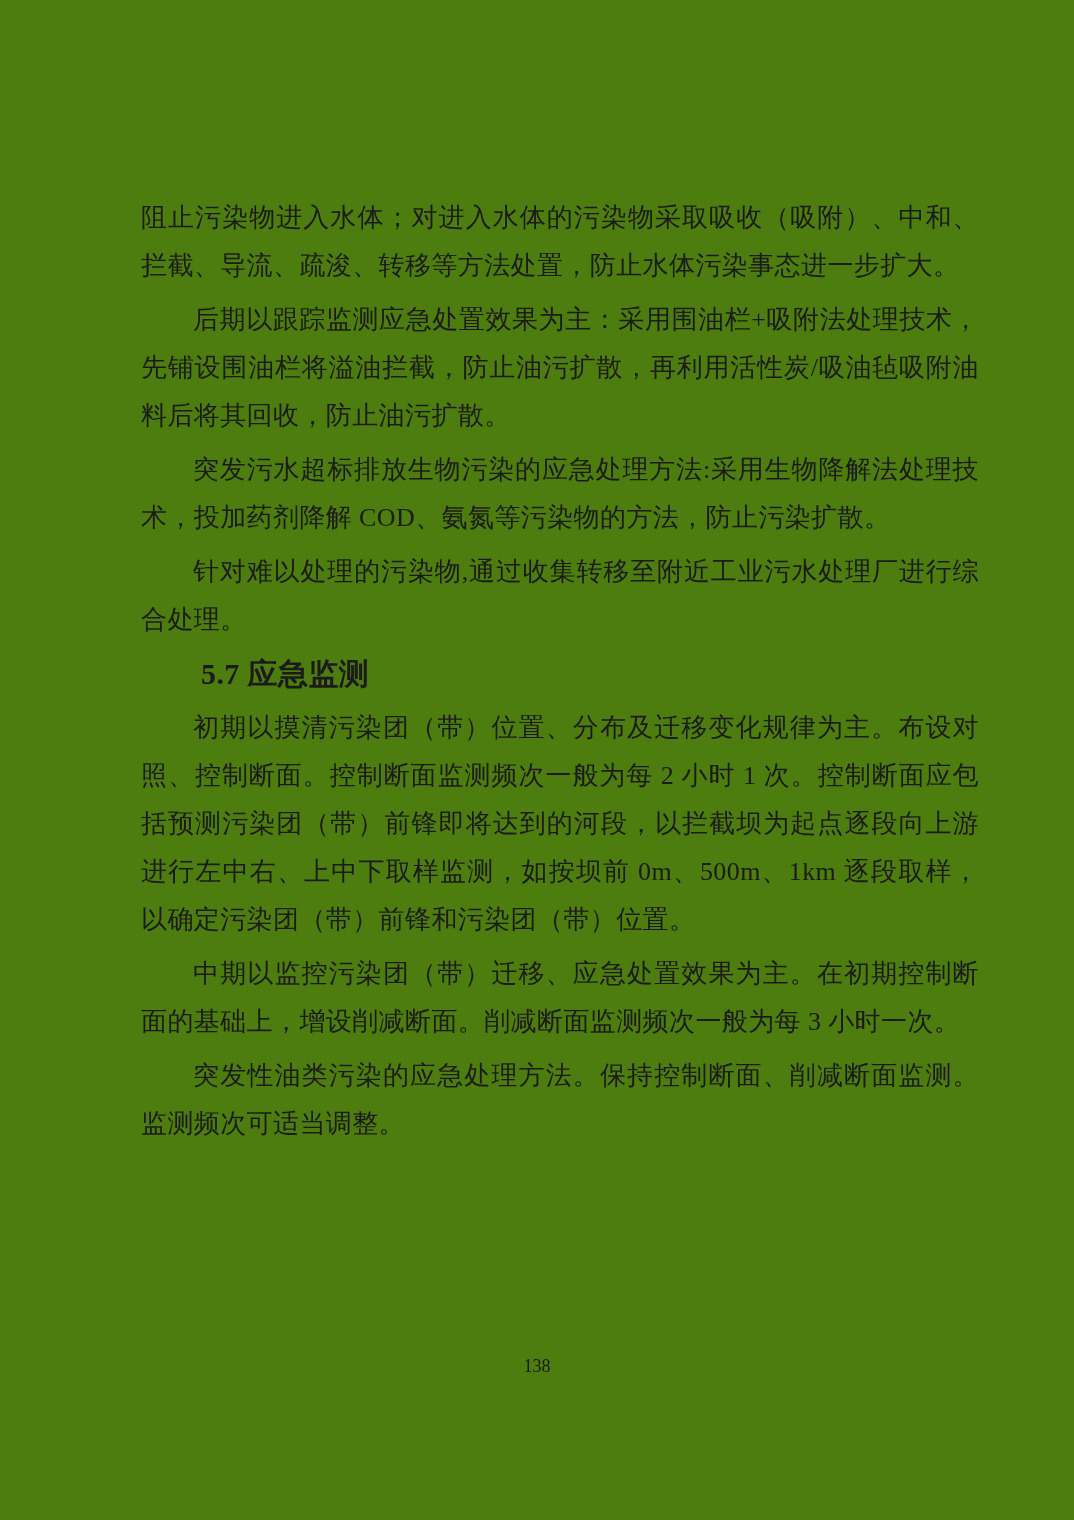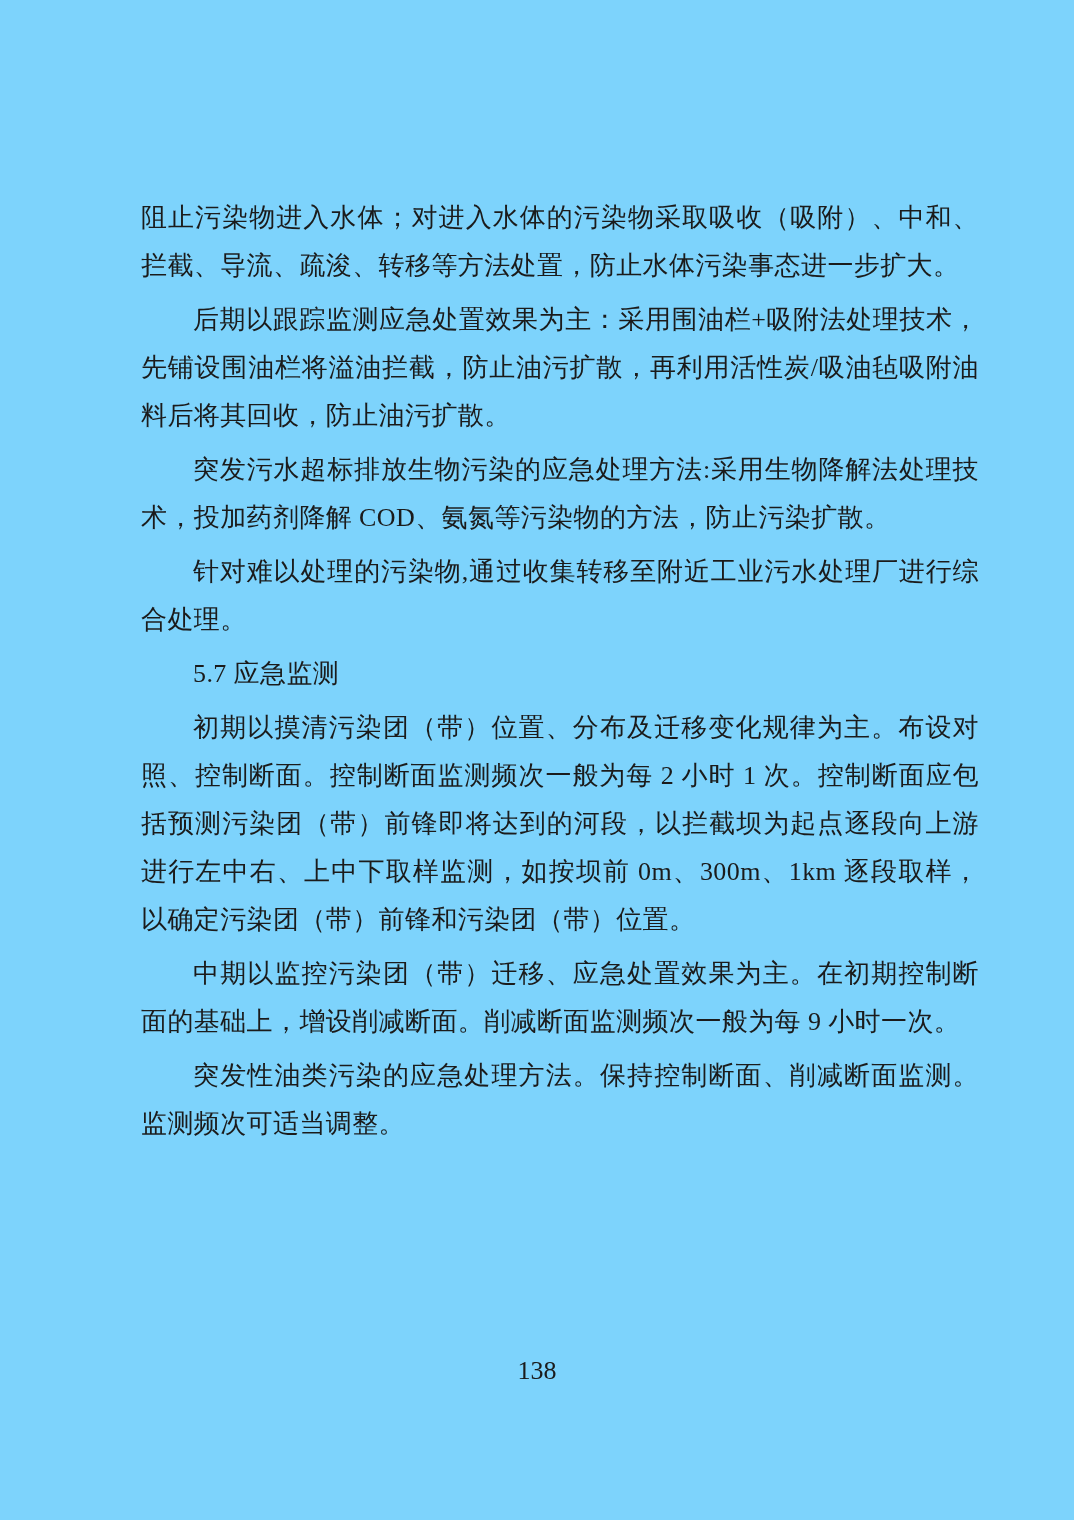--- a/index.html
+++ b/index.html
@@ -7,65 +7,65 @@
     width: 1074px;
     height: 1520px;
     background: #ffffff;
     position: relative;
     font-family: "Liberation Serif", "DejaVu Serif", serif;
     color: #1b1b1b;
   }
   .page {
     position: absolute;
     inset: 0;
-    background: #7dd3fc;
+    background: #4d7c0f;
     overflow: hidden;
   }
   .text-block {
     position: absolute;
     left: 141px;
     top: 194px;
     width: 838px;
     font-size: 26px;
     line-height: 48px;
     text-align: justify;
     letter-spacing: 0.4px;
   }
   .para {
     text-indent: 2em;
     margin: 0 0 6px 0;
   }
   .para.continued {
     text-indent: 0;
   }
   .section-heading {
-    font-size: 26px;
-    font-weight: normal;
+    font-size: 30px;
+    font-weight: bold;
     text-indent: 2em;
     line-height: 48px;
     margin: 0 0 6px 0;
   }
   .page-number {
     position: absolute;
     left: 0;
     right: 0;
     top: 1356px;
     text-align: center;
-    font-size: 26px;
+    font-size: 18px;
     color: #1b1b1b;
   }
 </style>
 </head>
 <body>
 
 <div class="page">
   <div class="text-block">
     <p class="para continued">阻止污染物进入水体；对进入水体的污染物采取吸收（吸附）、中和、拦截、导流、疏浚、转移等方法处置，防止水体污染事态进一步扩大。</p>
     <p class="para">后期以跟踪监测应急处置效果为主：采用围油栏+吸附法处理技术，先铺设围油栏将溢油拦截，防止油污扩散，再利用活性炭/吸油毡吸附油料后将其回收，防止油污扩散。</p>
     <p class="para">突发污水超标排放生物污染的应急处理方法:采用生物降解法处理技术，投加药剂降解 COD、氨氮等污染物的方法，防止污染扩散。</p>
     <p class="para">针对难以处理的污染物,通过收集转移至附近工业污水处理厂进行综合处理。</p>
     <h2 class="section-heading">5.7 应急监测</h2>
-    <p class="para">初期以摸清污染团（带）位置、分布及迁移变化规律为主。布设对照、控制断面。控制断面监测频次一般为每 2 小时 1 次。控制断面应包括预测污染团（带）前锋即将达到的河段，以拦截坝为起点逐段向上游进行左中右、上中下取样监测，如按坝前 0m、300m、1km 逐段取样，以确定污染团（带）前锋和污染团（带）位置。</p>
-    <p class="para">中期以监控污染团（带）迁移、应急处置效果为主。在初期控制断面的基础上，增设削减断面。削减断面监测频次一般为每 9 小时一次。</p>
+    <p class="para">初期以摸清污染团（带）位置、分布及迁移变化规律为主。布设对照、控制断面。控制断面监测频次一般为每 2 小时 1 次。控制断面应包括预测污染团（带）前锋即将达到的河段，以拦截坝为起点逐段向上游进行左中右、上中下取样监测，如按坝前 0m、500m、1km 逐段取样，以确定污染团（带）前锋和污染团（带）位置。</p>
+    <p class="para">中期以监控污染团（带）迁移、应急处置效果为主。在初期控制断面的基础上，增设削减断面。削减断面监测频次一般为每 3 小时一次。</p>
     <p class="para">突发性油类污染的应急处理方法。保持控制断面、削减断面监测。监测频次可适当调整。</p>
   </div>
   <div class="page-number">138</div>
 </div>
 
 </body></html>

